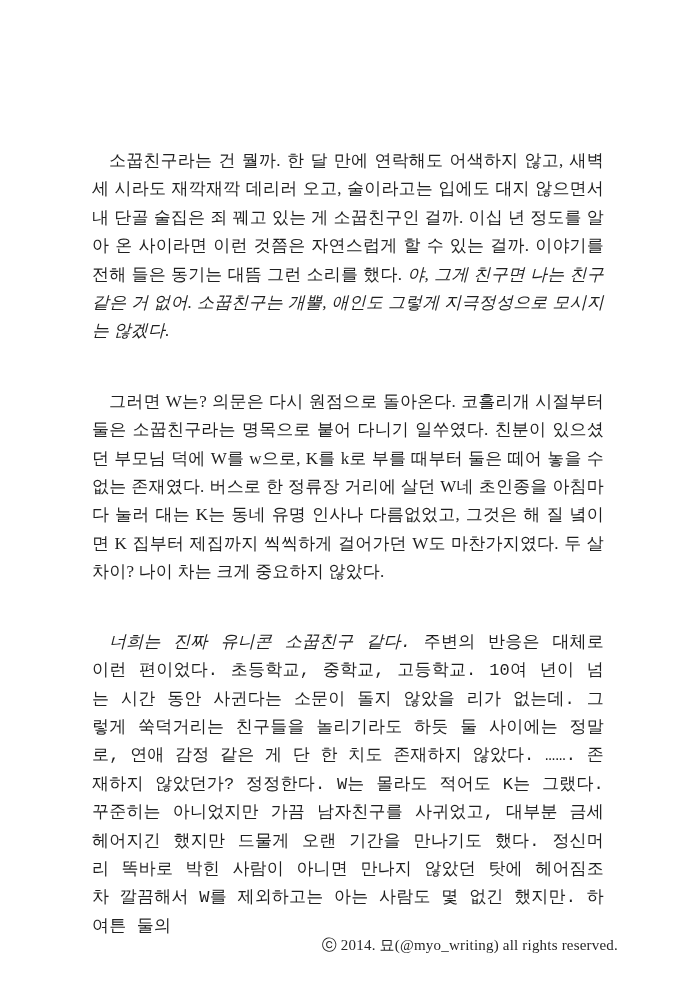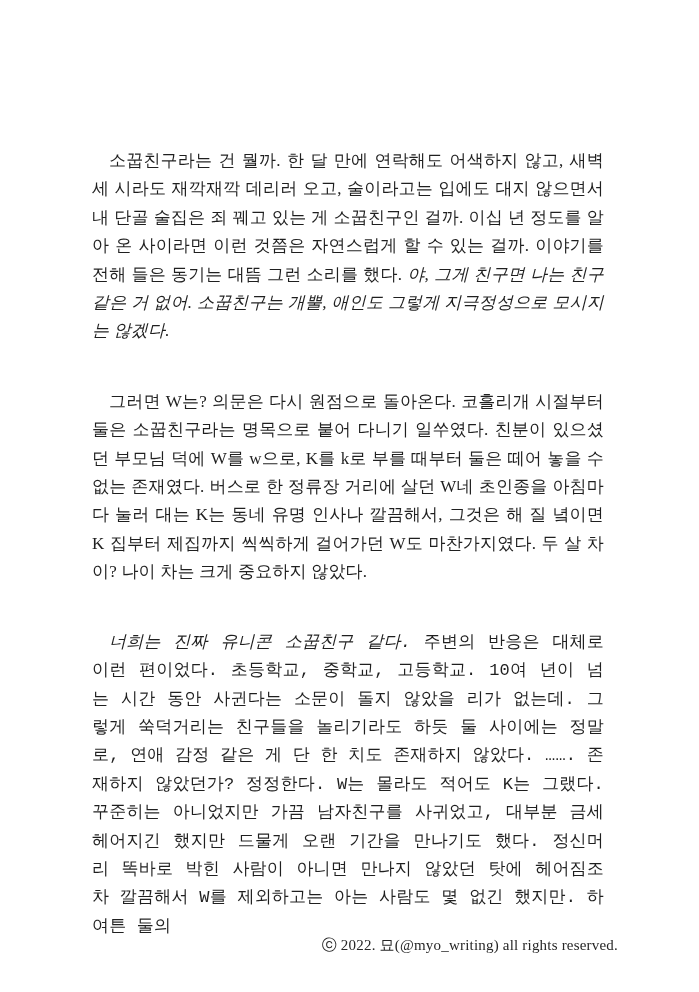--- a/index.html
+++ b/index.html
@@ -51,19 +51,19 @@
     font-style: normal;
   }
 </style>
 </head>
 <body>
 
 <div class="page">
 
   <p class="para"><span class="seg-normal">소꿉친구라는 건 뭘까. 한 달 만에 연락해도 어색하지 않고, 새벽 세 시라도 재깍재깍 데리러 오고, 술이라고는 입에도 대지 않으면서 내 단골 술집은 죄 꿰고 있는 게 소꿉친구인 걸까. 이십 년 정도를 알아 온 사이라면 이런 것쯤은 자연스럽게 할 수 있는 걸까. 이야기를 전해 들은 동기는 대뜸 그런 소리를 했다. </span><span class="seg-italic">야, 그게 친구면 나는 친구 같은 거 없어. 소꿉친구는 개뿔, 애인도 그렇게 지극정성으로 모시지는 않겠다.</span></p>
 
-  <p class="para"><span class="seg-normal">그러면 W는? 의문은 다시 원점으로 돌아온다. 코흘리개 시절부터 둘은 소꿉친구라는 명목으로 붙어 다니기 일쑤였다. 친분이 있으셨던 부모님 덕에 W를 w으로, K를 k로 부를 때부터 둘은 떼어 놓을 수 없는 존재였다. 버스로 한 정류장 거리에 살던 W네 초인종을 아침마다 눌러 대는 K는 동네 유명 인사나 깔끔해서, 그것은 해 질 녘이면 K 집부터 제집까지 씩씩하게 걸어가던 W도 마찬가지였다. 두 살 차이? 나이 차는 크게 중요하지 않았다.</span></p>
+  <p class="para"><span class="seg-normal">그러면 W는? 의문은 다시 원점으로 돌아온다. 코흘리개 시절부터 둘은 소꿉친구라는 명목으로 붙어 다니기 일쑤였다. 친분이 있으셨던 부모님 덕에 W를 w으로, K를 k로 부를 때부터 둘은 떼어 놓을 수 없는 존재였다. 버스로 한 정류장 거리에 살던 W네 초인종을 아침마다 눌러 대는 K는 동네 유명 인사나 다름없었고, 그것은 해 질 녘이면 K 집부터 제집까지 씩씩하게 걸어가던 W도 마찬가지였다. 두 살 차이? 나이 차는 크게 중요하지 않았다.</span></p>
 
   <p class="para"><span class="seg-italic">너희는 진짜 유니콘 소꿉친구 같다.</span><span class="seg-normal"> 주변의 반응은 대체로 이런 편이었다. 초등학교, 중학교, 고등학교. 10여 년이 넘는 시간 동안 사귄다는 소문이 돌지 않았을 리가 없는데. 그렇게 쑥덕거리는 친구들을 놀리기라도 하듯 둘 사이에는 정말로, 연애 감정 같은 게 단 한 치도 존재하지 않았다. ……. 존재하지 않았던가? 정정한다. W는 몰라도 적어도 K는 그랬다. 꾸준히는 아니었지만 가끔 남자친구를 사귀었고, 대부분 금세 헤어지긴 했지만 드물게 오랜 기간을 만나기도 했다. 정신머리 똑바로 박힌 사람이 아니면 만나지 않았던 탓에 헤어짐조차 깔끔해서 W를 제외하고는 아는 사람도 몇 없긴 했지만. 하여튼 둘의</span></p>
 
-  <div class="footer">ⓒ 2022. 묘(@myo_writing) all rights reserved.</div>
+  <div class="footer">ⓒ 2014. 묘(@myo_writing) all rights reserved.</div>
 
 </div>
 
 </body></html>

